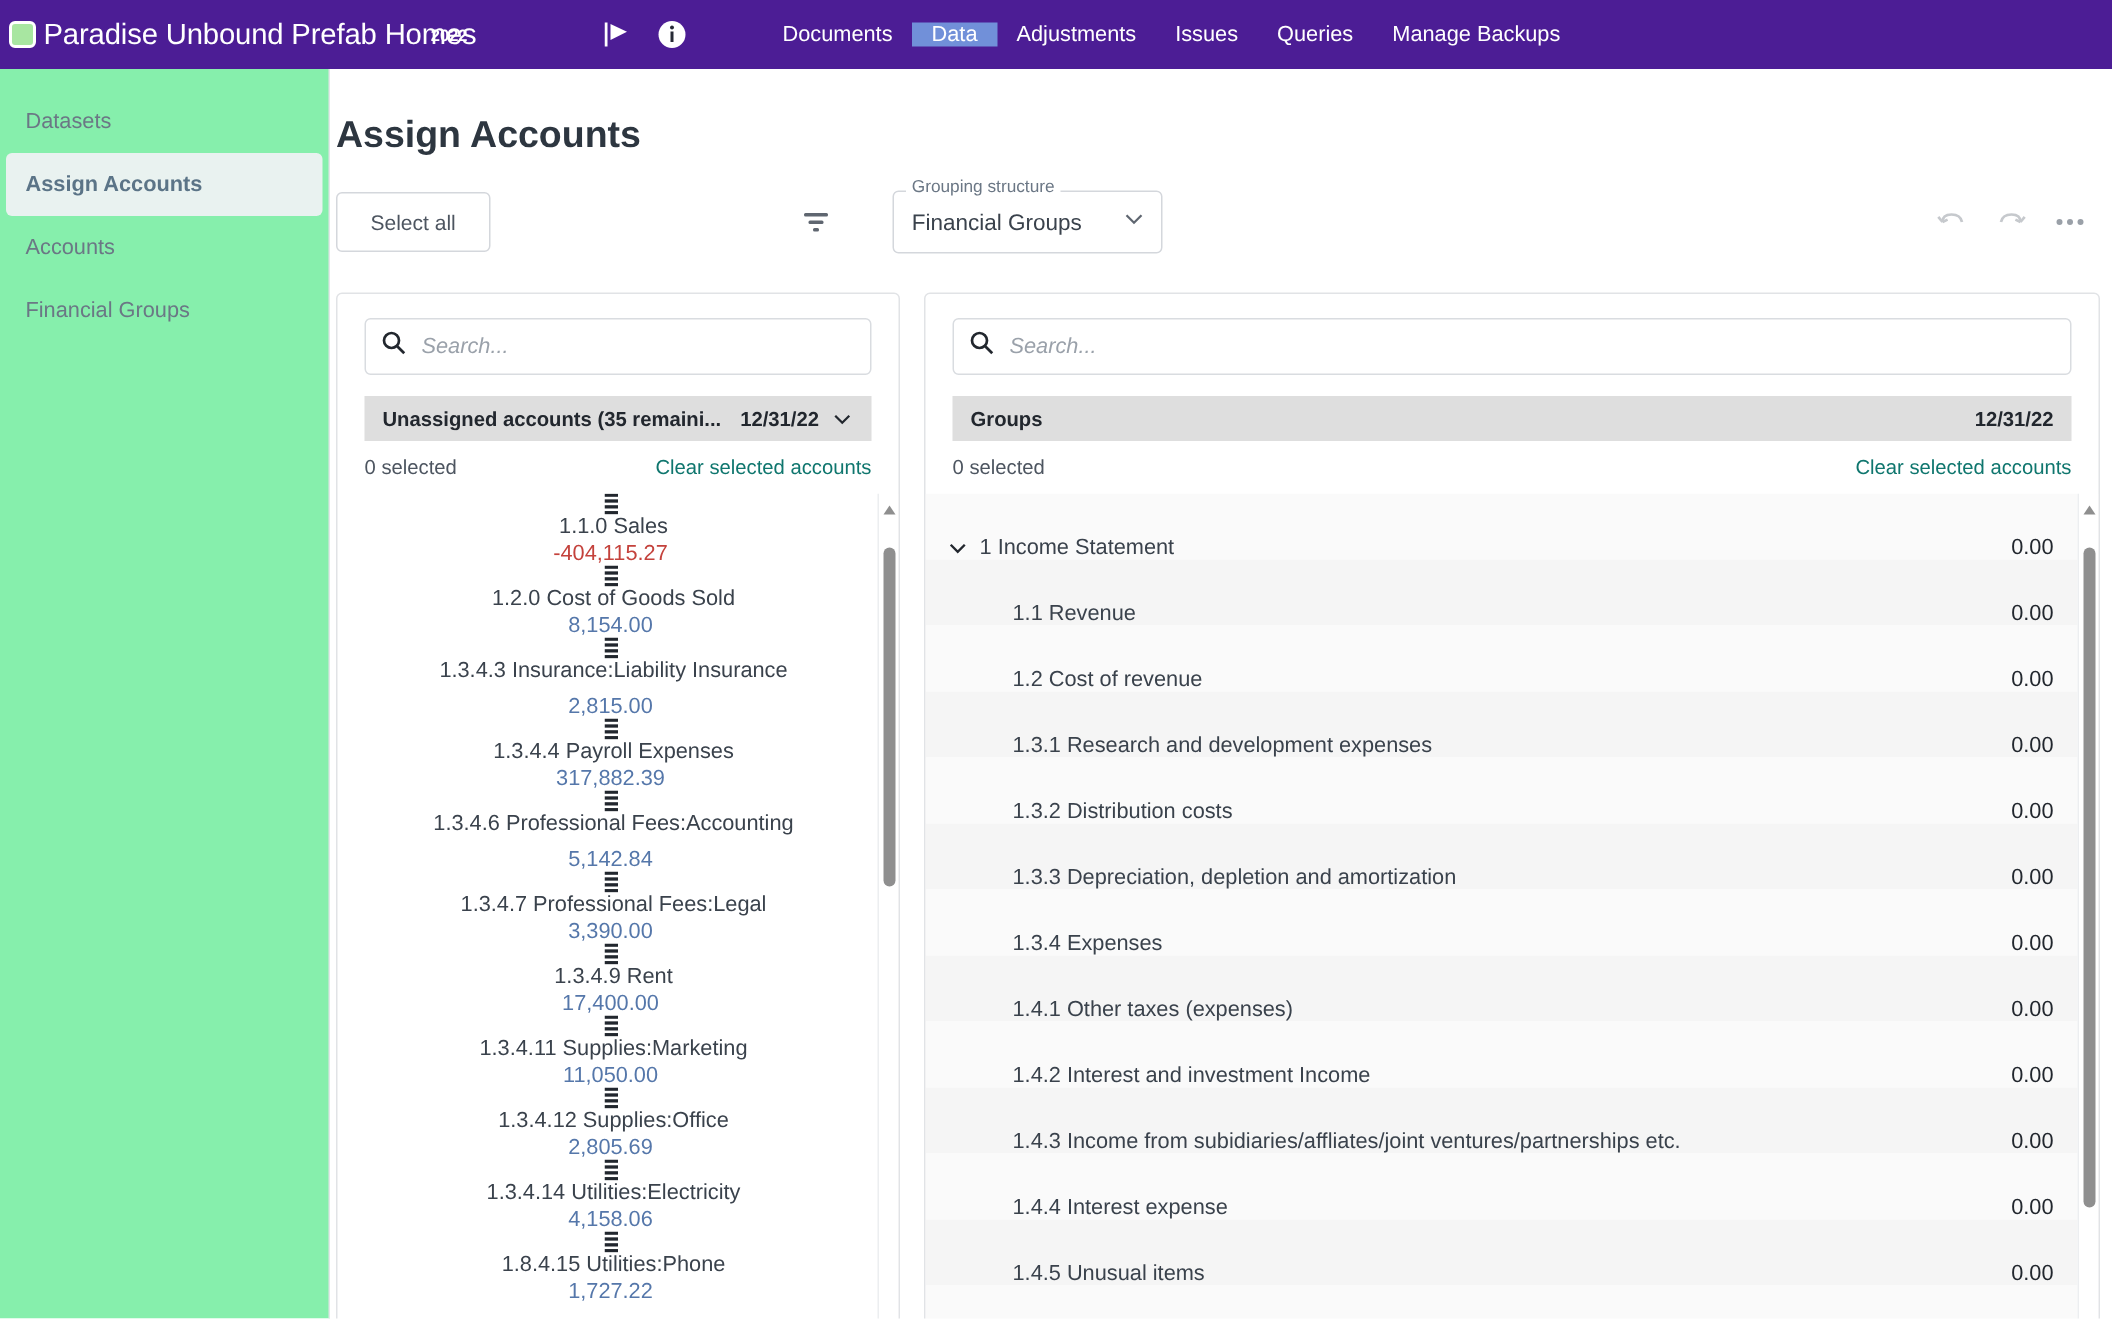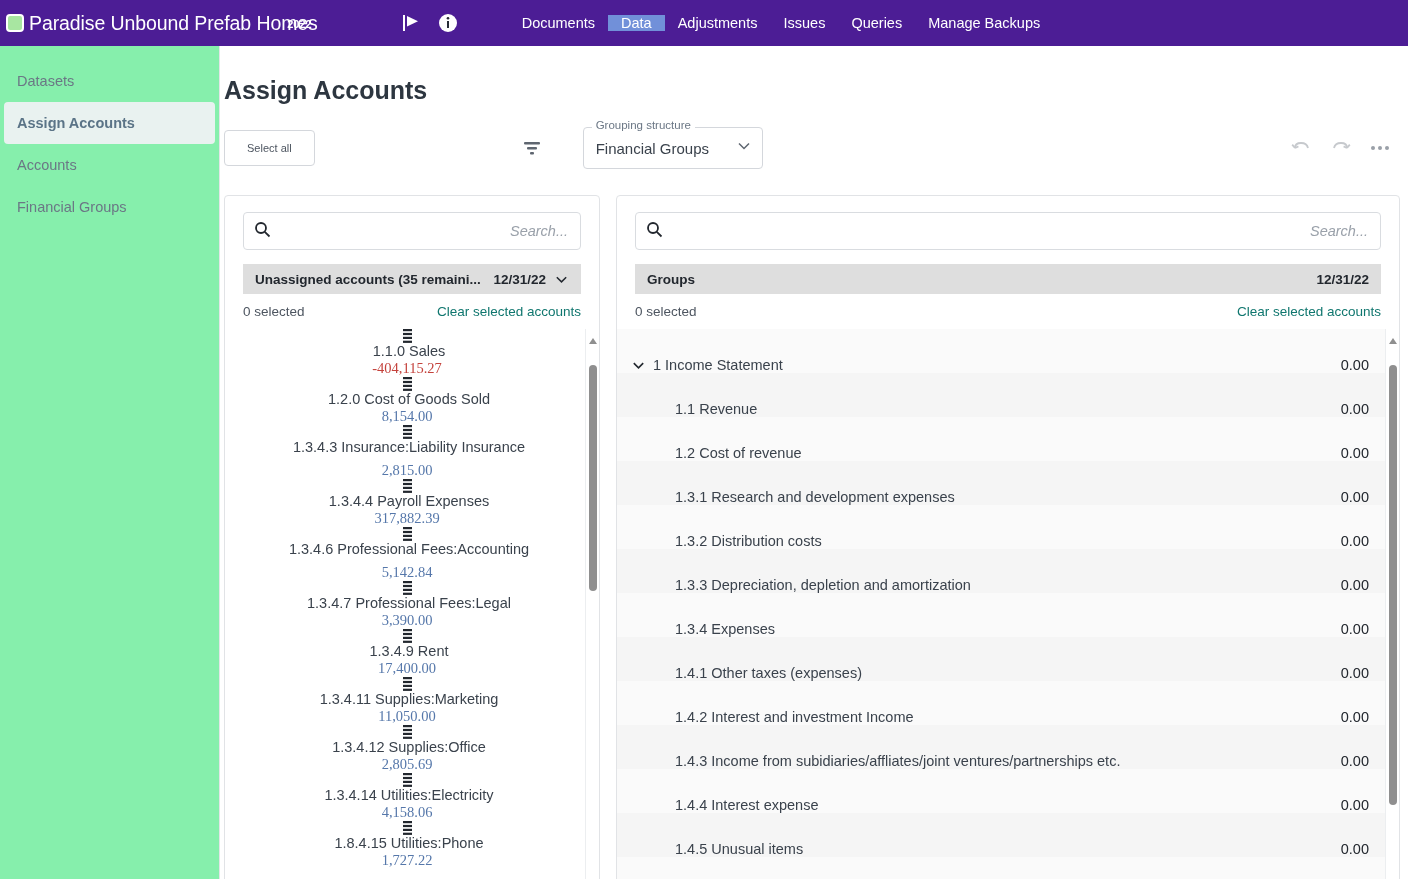--- a/index.html
+++ b/index.html
@@ -121,21 +121,21 @@
     align-items: center;
     margin-top: 22px;
     padding-left: 4px;
     padding-right: 10px;
   }
   .btn-outline {
     border: 1px solid #d4d7dc;
     border-radius: 4px;
     background: #fff;
     padding: 11px 22px;
-    font-size: 11px;
+    font-size: 14px;
     color: #4d5560;
     cursor: pointer;
     font-family: "Liberation Sans", sans-serif;
   }
   .filter-btn {
     margin-left: 200px;
     width: 34px; height: 34px;
     display: flex; align-items: center; justify-content: center;
     cursor: pointer;
   }
@@ -212,21 +212,20 @@
   .search-input {
     border: none;
     outline: none;
     flex: 1;
     font-size: 14.5px;
     font-style: italic;
     color: #3a424c;
     font-family: "Liberation Sans", sans-serif;
     background: transparent;
     margin-left: 8px;
-    text-align: right;
   }
   .search-input::placeholder { color: #9aa1aa; font-style: italic; }
 
   .band {
     margin: 14px 18px 0 18px;
     background: #dedede;
     height: 30px;
     display: flex;
     align-items: center;
     padding: 0 12px;
@@ -271,21 +270,20 @@
     font-size: 14.5px;
     color: #3a424c;
     line-height: 17px;
     padding: 0 8px 0 12px;
   }
   .acct-val {
     font-size: 14.5px;
     color: #5577aa;
     white-space: nowrap;
     text-align: left;
-    font-family: Liberation Serif, serif;
   }
   .acct-val.neg { color: #c4423c; }
 
   
   .grp-row {
     display: flex;
     align-items: flex-end;
     height: 44px;
     padding: 0 16px 0 14px;
     cursor: pointer;

